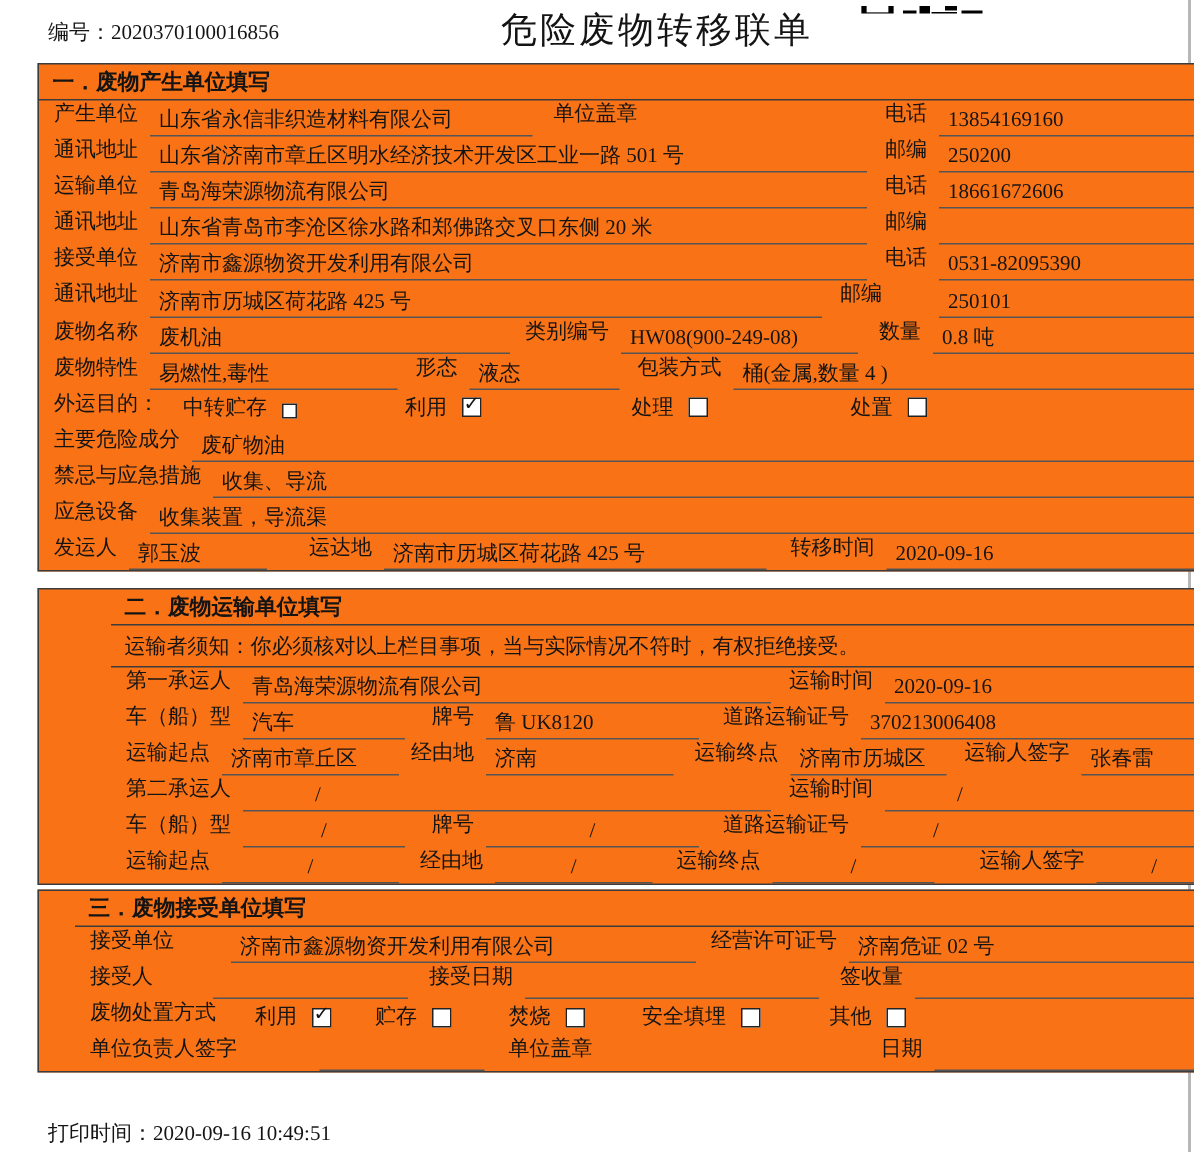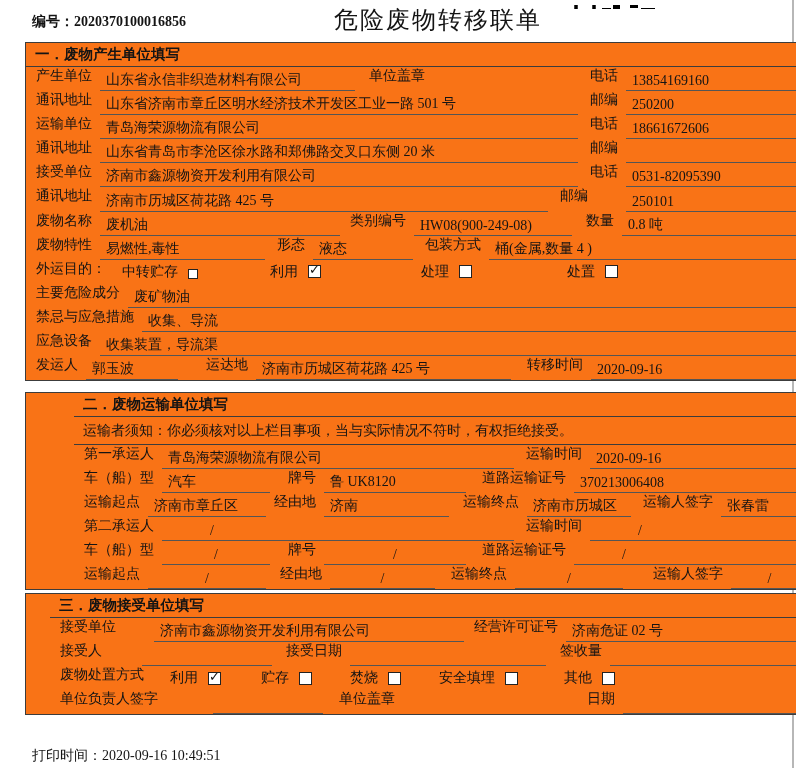--- a/index.html
+++ b/index.html
@@ -1,21 +1,21 @@
 <!DOCTYPE html>
 <html><head>
 <meta charset="utf-8">
 <style>
   html,body{margin:0;padding:0;background:#ffffff;}
   body{width:796px;height:768px;position:relative;overflow:hidden;
        font-family:"Liberation Serif","DejaVu Serif",serif;color:#141414;}
   .title{position:absolute;top:4px;left:80px;right:0;text-align:center;
          font-size:24px;font-weight:normal;letter-spacing:2px;
          font-family:"Liberation Sans","DejaVu Sans",sans-serif;}
-  .serial{position:absolute;top:13px;left:32px;font-size:14px;white-space:nowrap;font-weight:bold;}
+  .serial{position:absolute;top:13px;left:32px;font-size:14px;white-space:nowrap;}
   .stamp-frag{position:absolute;top:0;left:574px;width:82px;height:9px;overflow:hidden;}
   .right-edge{position:absolute;top:0;bottom:0;left:792px;width:2px;background:#b7b7b7;}
   .sec{position:absolute;left:25px;width:794px;border:1.5px solid #3c3c3c;
        box-sizing:border-box;background:#f97316;}
   .sec-title{height:23px;display:flex;align-items:center;padding:0 9px;
              border-bottom:1.5px solid #3c3c3c;font-size:14.5px;font-weight:bold;
              font-family:"Liberation Sans","DejaVu Sans",sans-serif;}
   .note{height:27px;display:flex;align-items:center;padding:0 9px;
         border-bottom:1px solid #3c3c3c;font-size:14px;}
   .row{height:24px;display:flex;padding:0 10px;font-size:14px;}
@@ -217,21 +217,21 @@
     <span class="u" style="width:196px;"></span>
     <span class="lbl" style="margin-left:14px;">签收量</span>
     <span class="u grow"></span>
   </div>
   <div class="row">
     <span class="lbl">废物处置方式</span>
     <span class="opt" style="margin-left:26px;">
       <span>利用</span>
       <span class="cb checked"></span>
     </span>
-    <span class="opt" style="margin-left:40px;">
+    <span class="opt" style="margin-left:29px;">
       <span>贮存</span>
       <span class="cb"></span>
     </span>
     <span class="opt" style="margin-left:38px;">
       <span>焚烧</span>
       <span class="cb"></span>
     </span>
     <span class="opt" style="margin-left:38px;">
       <span>安全填埋</span>
       <span class="cb"></span>

